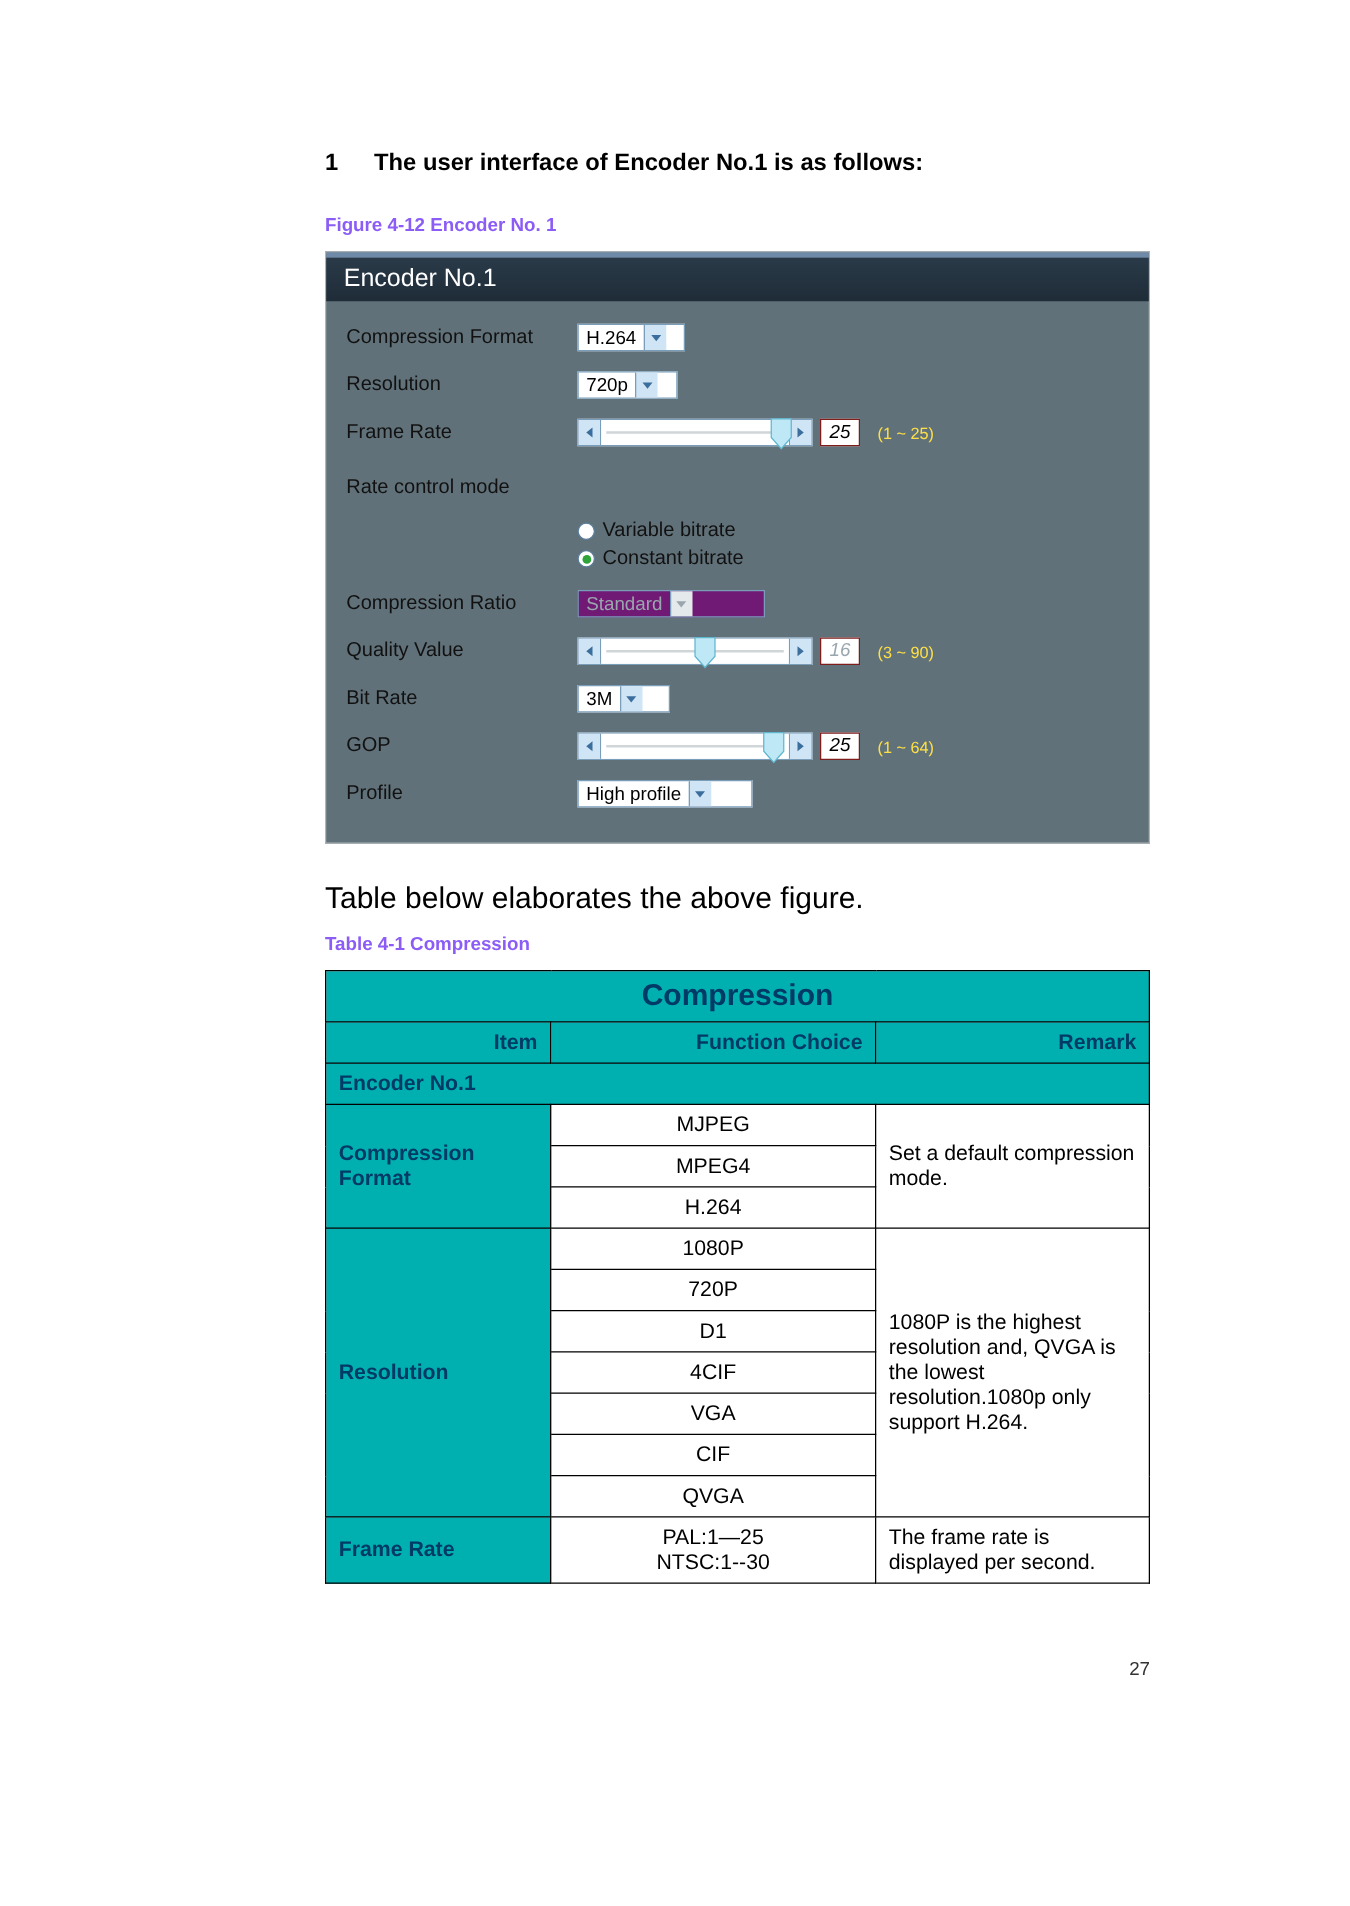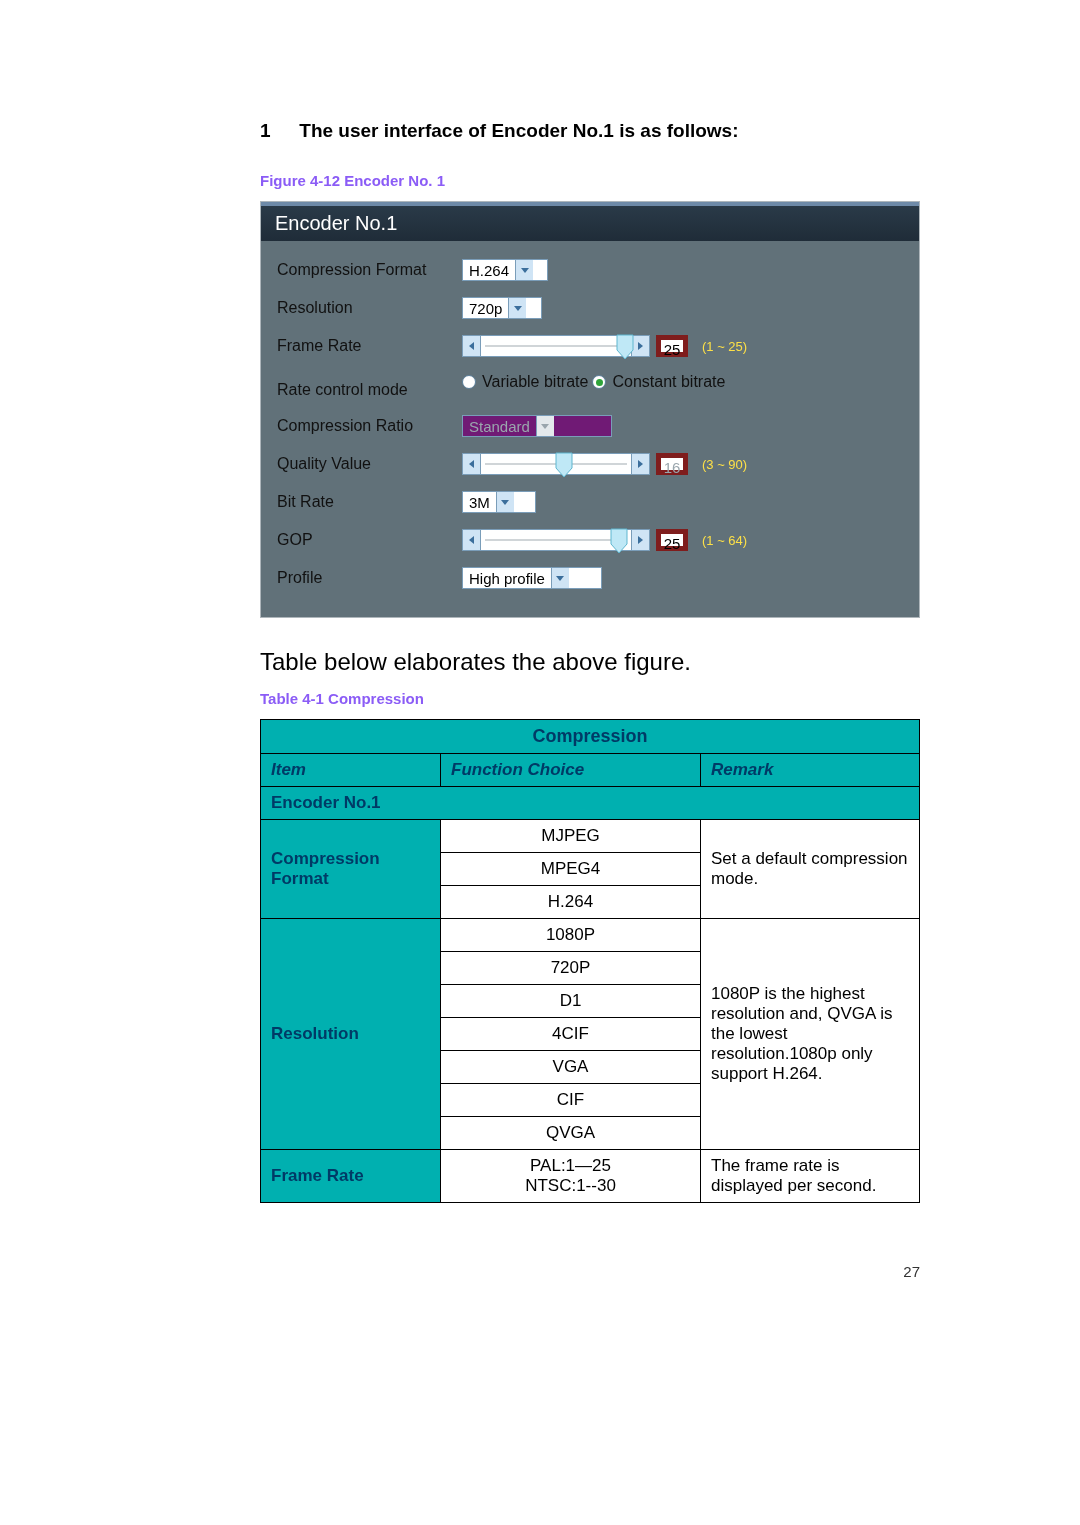--- a/index.html
+++ b/index.html
@@ -94,28 +94,28 @@
     background:#fff;
   }
   .track::before{
     content:"";position:absolute;left:4px;right:4px;top:50%;height:2px;background:#d0d5d8;transform:translateY(-50%);
   }
   .thumb {
     position:absolute;top:-2px;width:18px;height:26px;transform:translateX(-50%);
   }
   .thumb svg{display:block;}
   .slider-val{
-    display:inline-block;border:5px solid #7f1d1d;background:#fff;height:22px;min-width:32px;text-align:center;line-height:20px;margin-left:6px;font-size:15px;color:#000;
+    display:inline-block;border:1px solid #7f1d1d;background:#fff;height:22px;min-width:32px;text-align:center;line-height:20px;margin-left:6px;font-size:15px;color:#000;font-style:italic;
   }
   .slider-val.disabled{color:#9aa6ad;}
   .range-hint{
     margin-left:14px;color:#fde047;font-size:13px;
   }
   
-  .radio-col{display:flex;gap:4px;}
+  .radio-col{display:flex;flex-direction:column;gap:4px;margin-top:43px;}
   .radio-item{display:flex;align-items:center;gap:6px;color:#111;}
   .rcircle{width:14px;height:14px;border:1.5px solid #5a7e9a;border-radius:50%;display:flex;align-items:center;justify-content:center;background:#fff;}
   .rcircle.checked::after{content:"";width:7px;height:7px;border-radius:50%;background:#2fa43a;}
   
   .body-text{ font-size:24px; margin: 12px 0 14px 0; }
   
   table.comp {
     width:100%;
     border-collapse:collapse;
     font-size:17px;
@@ -123,28 +123,27 @@
   table.comp td, table.comp th {
     border:1px solid #000;
     padding:6px 10px;
     vertical-align: middle;
   }
   table.comp .title-row td{
     background:#00b0b0;
     text-align:center;
     font-weight:bold;
     color:#003a66;
-    font-size:18px;
+    font-size:24px;
   }
   table.comp .header-row td{
     background:#00b0b0;
-    text-align:left;
+    text-align:right;
     font-weight:bold;
     color:#003a66;
-    font-style:italic;
   }
   table.comp .section-row td{
     background:#00b0b0;
     color:#003a66;
     font-weight:bold;
     text-align:left;
   }
   table.comp td.label-cell{
     background:#00b0b0;
     color:#003a66;

